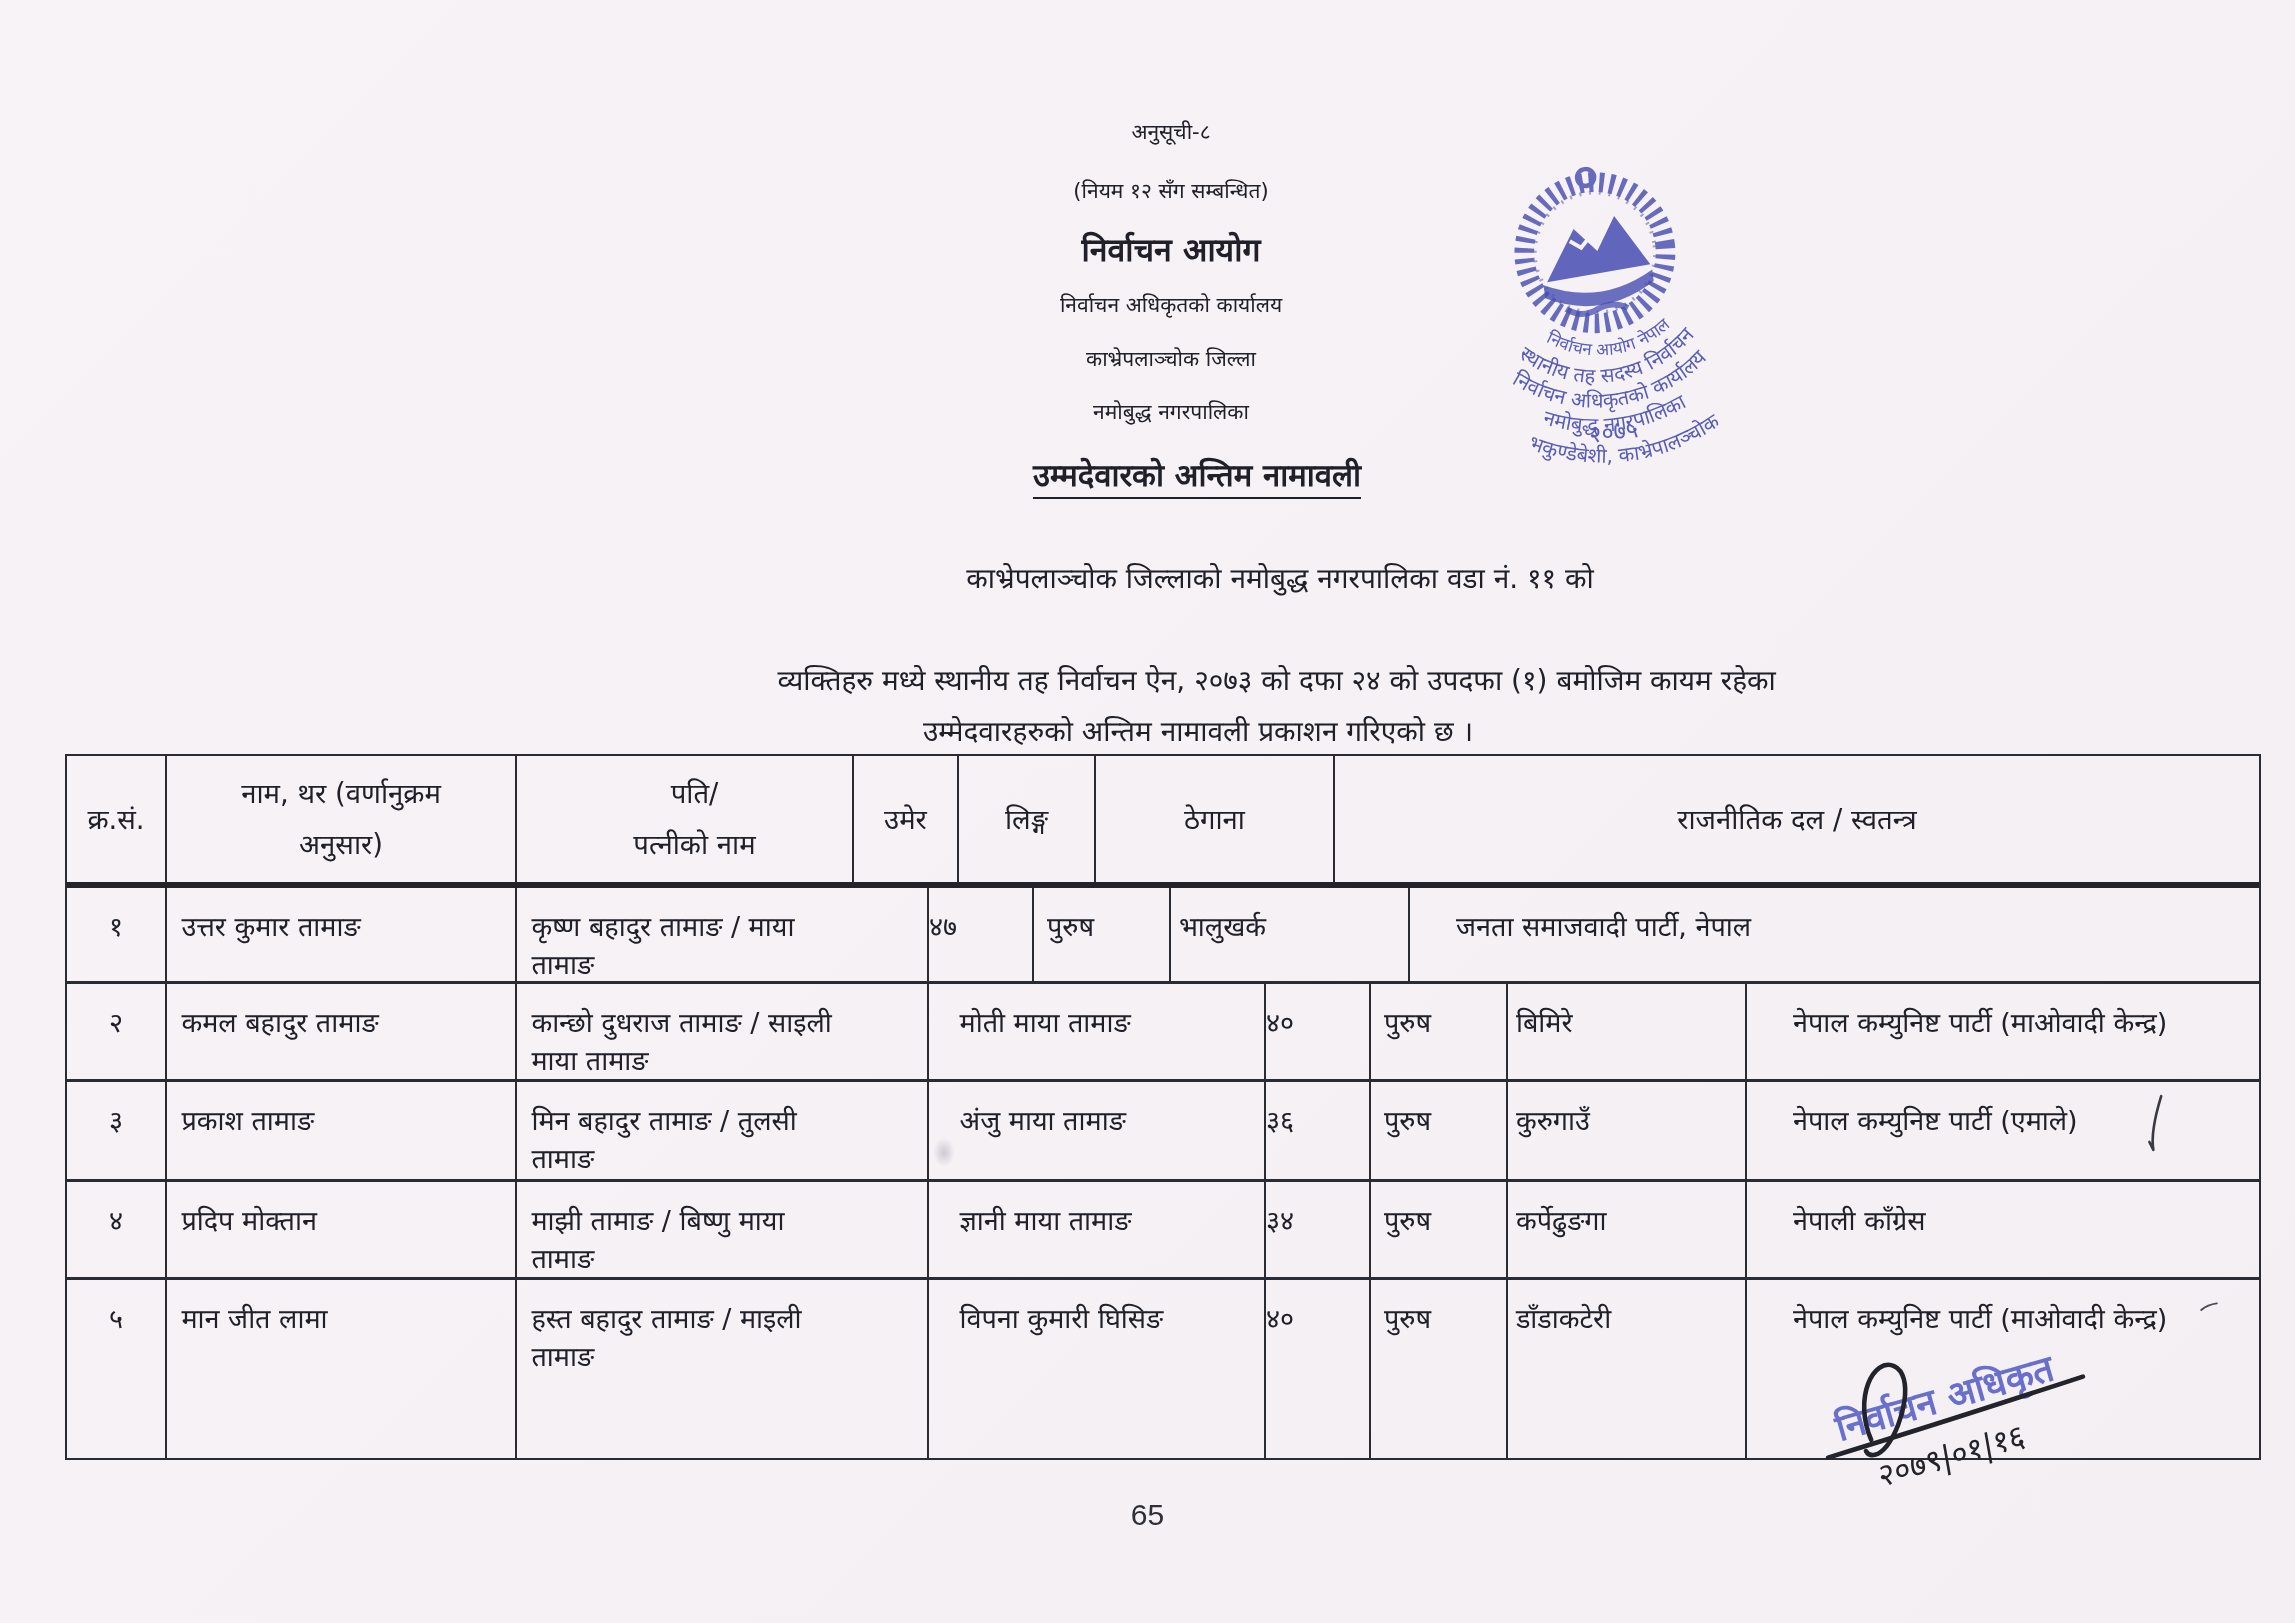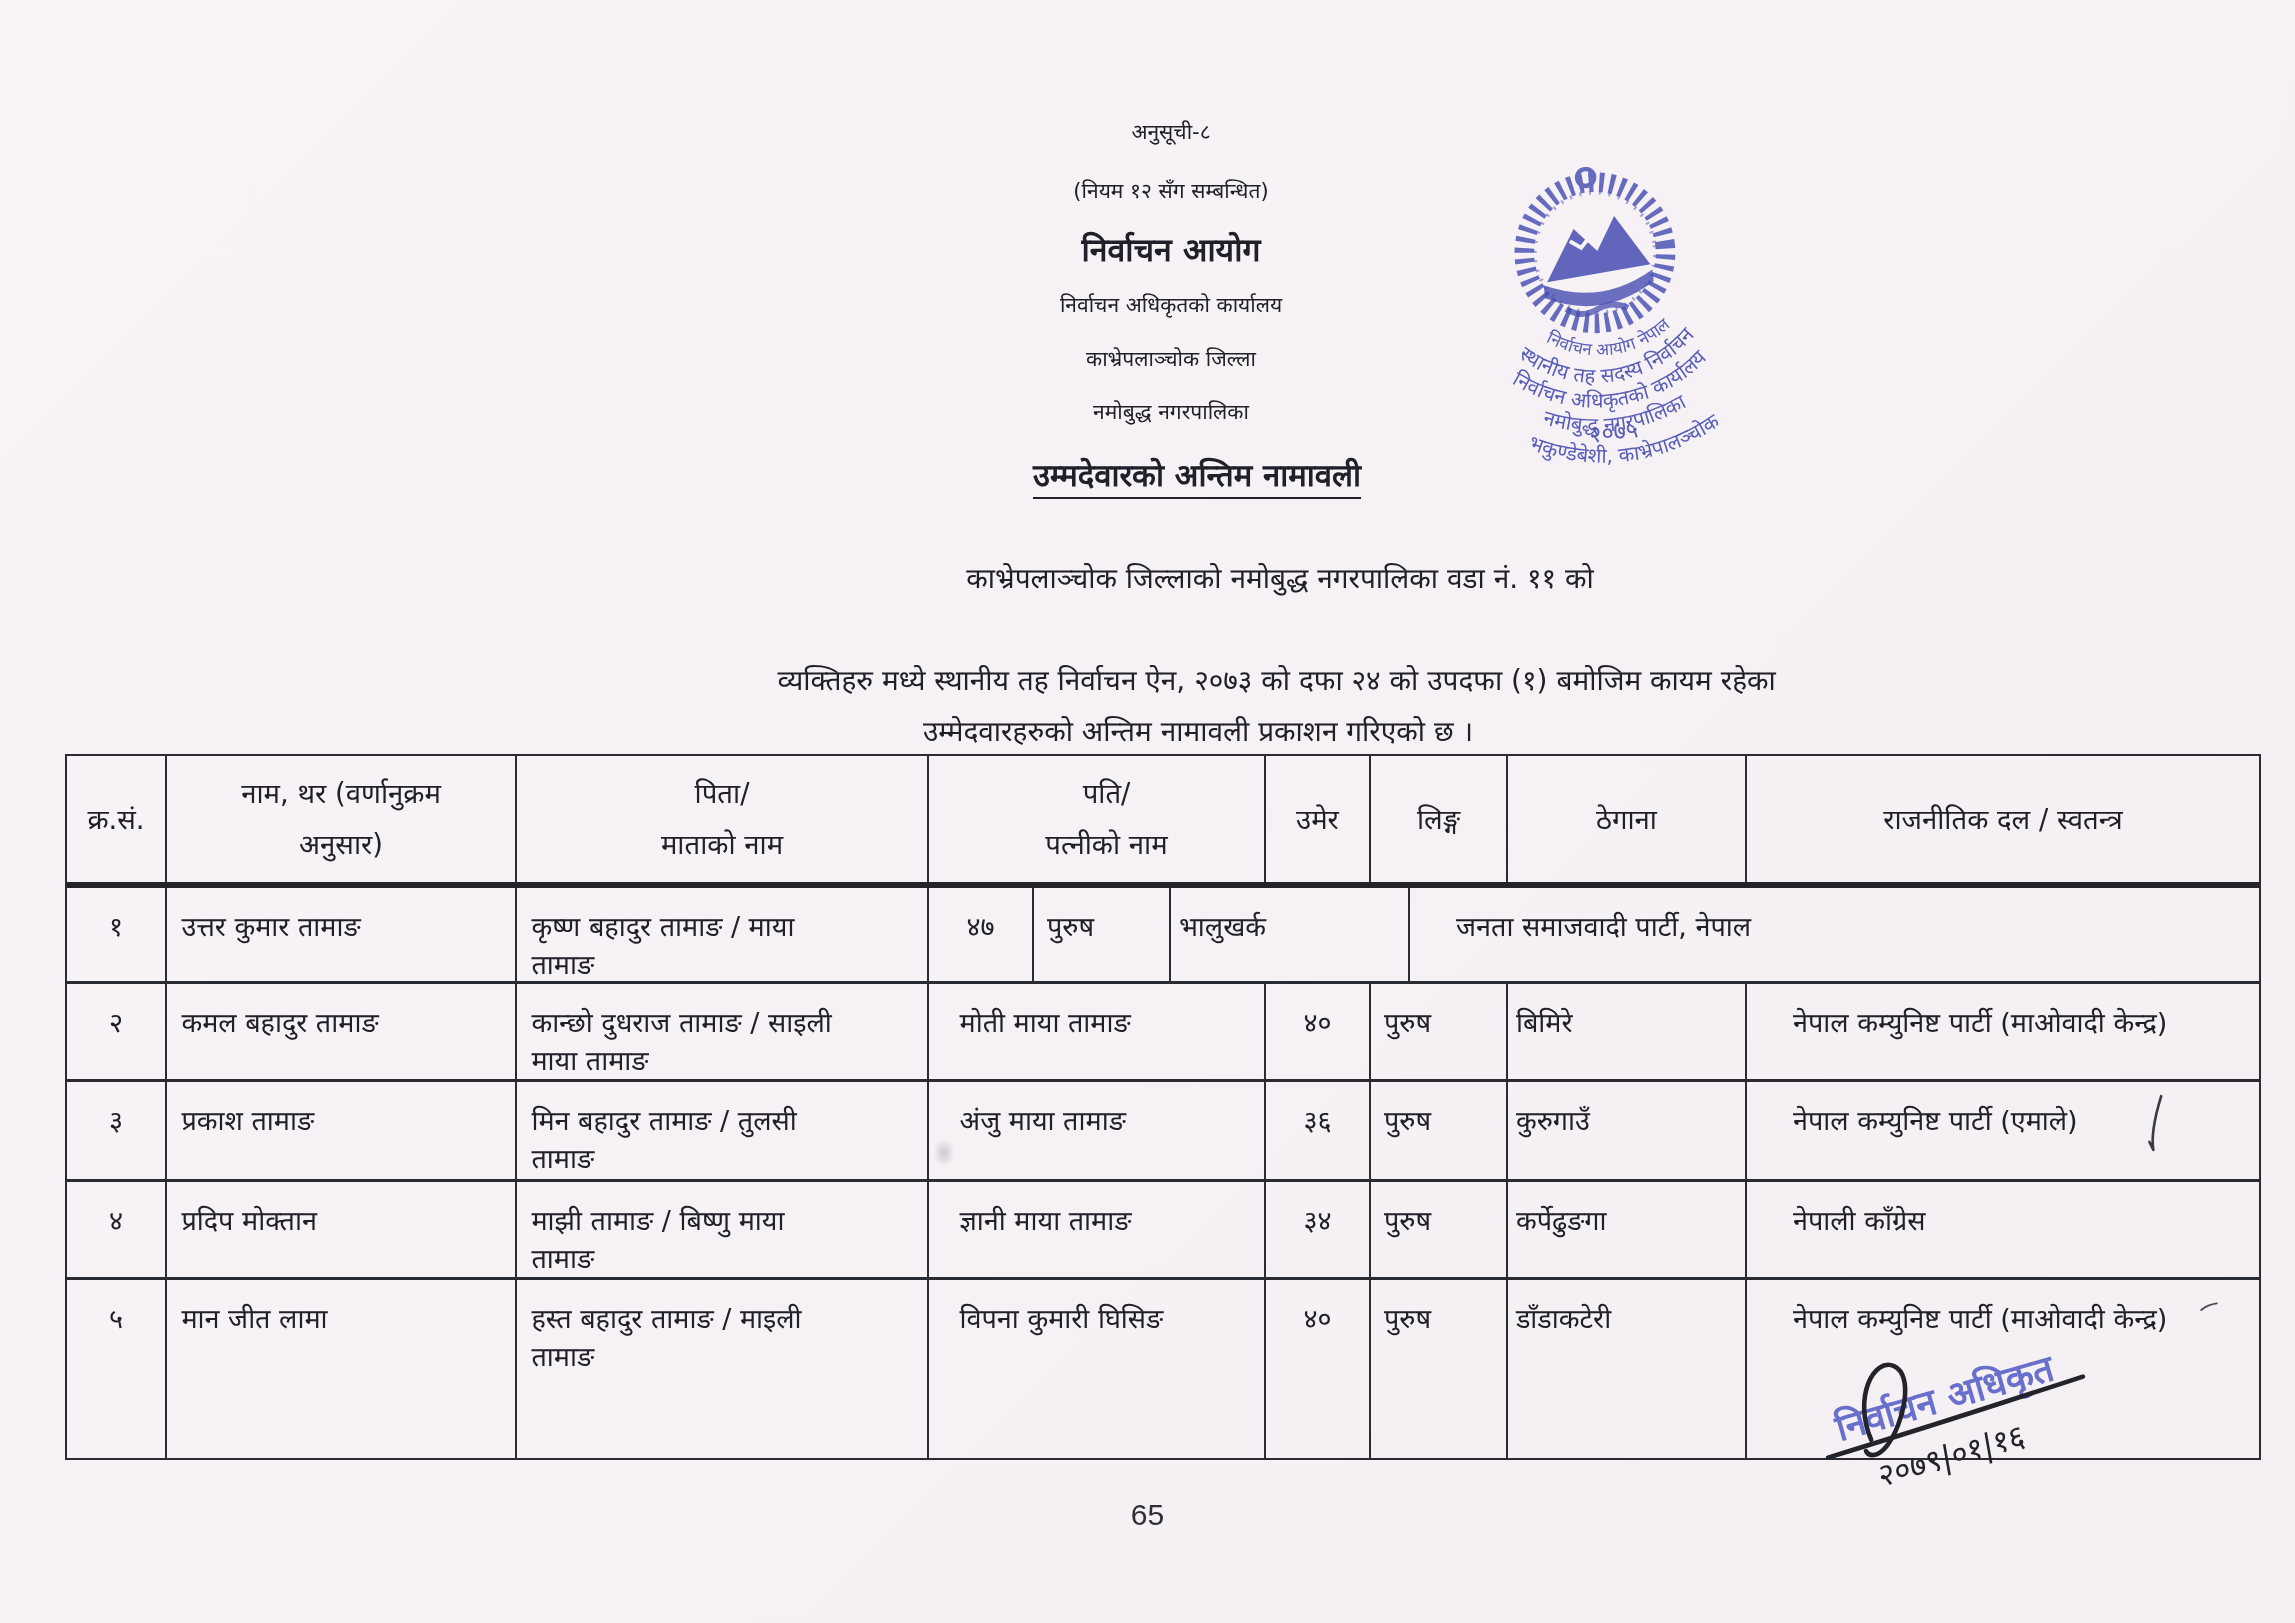--- a/index.html
+++ b/index.html
@@ -36,21 +36,21 @@
   .trow.thead{height:132px;border-bottom:6.5px solid #232329;}
   .r1{height:96px;} .r2{height:98px;} .r3{height:100px;} .r4{height:98px;}
   .r5{flex:1;border-bottom:none;}
   .cell{box-sizing:border-box;border-right:2px solid #2b2b33;white-space:pre-line;
     font-size:27px;line-height:38px;overflow:hidden;}
   .trow.data .cell{padding-top:20px;}
   .c0{flex:0 0 100px;text-align:center;}
   .c1{flex:0 0 350px;padding-left:14.4px;}
   .c2{flex:0 0 412px;padding-left:14.4px;}
   .c3{flex:0 0 317px;padding-left:10.5px;margin-left:20px;}
-  .c4{flex:0 0 105px;text-align:center;}
+  .c4{flex:0 0 105px;}
   .c5{flex:0 0 137px;padding-left:13px;}
   .c6{flex:0 0 239px;padding-left:7.9px;}
   .c7{flex:1;padding-left:46px;border-right:none;}
   .trow.thead .cell{display:flex;flex-direction:column;justify-content:center;
     text-align:center;padding:0;line-height:51px;font-size:27.5px;}
   
   #seal{position:absolute;left:1440px;top:165px;transform:rotate(-7deg);}
   
   #signature{position:absolute;left:1787px;top:1306px;}
   
@@ -106,22 +106,20 @@
 
   <div class="iline il1">काभ्रेपलाञ्चोक जिल्लाको  नमोबुद्ध नगरपालिका वडा नं. ११ को</div>
   <div class="iline il3">व्यक्तिहरु मध्ये स्थानीय तह निर्वाचन ऐन, २०७३ को दफा २४ को उपदफा (१) बमोजिम कायम रहेका</div>
   <div class="iline il4">उम्मेदवारहरुको अन्तिम नामावली प्रकाशन गरिएको छ ।</div>
 
   <div class="dtable">
     <div class="trow thead">
       <div class="cell c0">क्र.सं.</div>
       <div class="cell c1">नाम, थर (वर्णानुक्रम
 अनुसार)</div>
-      <div class="cell c2">पिता/
-माताको नाम</div>
       <div class="cell c3">पति/
 पत्नीको नाम</div>
       <div class="cell c4">उमेर</div>
       <div class="cell c5">लिङ्ग</div>
       <div class="cell c6">ठेगाना</div>
       <div class="cell c7">राजनीतिक दल / स्वतन्त्र</div>
     </div>
 
     <div class="trow data r1">
       <div class="cell c0">१</div>

